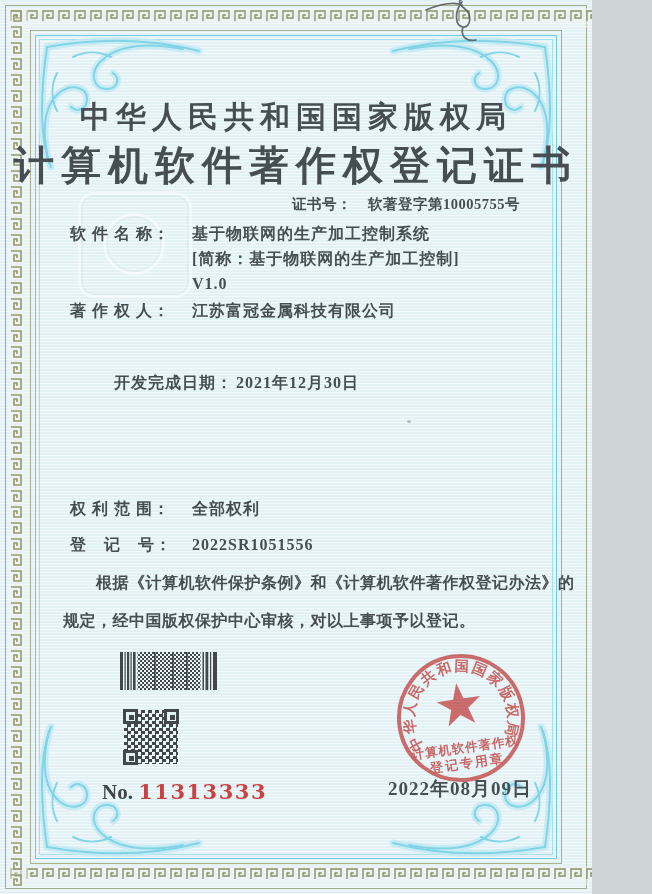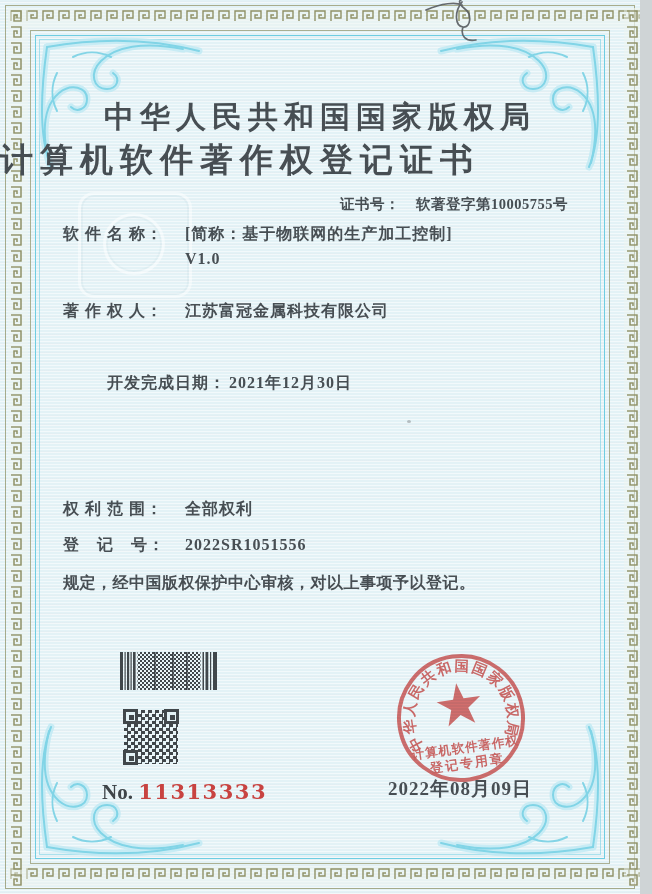--- a/index.html
+++ b/index.html
@@ -1,37 +1,37 @@
 <!DOCTYPE html>
 <html><head>
 <meta charset="utf-8">
 <style>
   html,body{margin:0;padding:0;background:#cfd4d6;}
   #cert{
-    position:relative;width:640px;height:894px;overflow:hidden;
+    position:relative;width:592px;height:894px;overflow:hidden;
     background-color:#e3f2f6;
     background-image:
       repeating-linear-gradient(0deg, rgba(255,255,255,0.55) 0px, rgba(255,255,255,0.55) 1px, rgba(255,255,255,0) 1px, rgba(255,255,255,0) 3px),
       repeating-linear-gradient(0deg, rgba(214,178,186,0.05) 0px, rgba(214,178,186,0.05) 2px, rgba(0,0,0,0) 2px, rgba(0,0,0,0) 9px);
     font-family:"Liberation Serif", serif;
   }
   .abs{position:absolute;}
   
   .outer-line{left:5px;top:5px;right:5px;bottom:5px;border:1px solid rgba(143,145,102,.75);}
   .inner-line{left:30px;top:30px;right:30px;bottom:30px;border:1px solid rgba(143,145,102,.7);}
   .cyan-frame{left:35px;top:35px;right:35px;bottom:35px;border:1px solid #6fcde2;}
   .cyan-frame2{left:39px;top:39px;right:39px;bottom:39px;border:1px solid rgba(111,205,226,.55);}
   .gk{position:absolute;}
   
   .ink{color:#474e53;}
   .title1{left:0;right:0;top:97px;text-align:center;font-size:30px;font-weight:bold;letter-spacing:6px;}
-  .title2{left:0;right:0;top:138px;font-size:33px;font-weight:bold;letter-spacing:7px;}
+  .title2{left:0;right:0;top:138px;text-align:center;font-size:40px;font-weight:bold;letter-spacing:7px;}
   .certno{right:72px;top:195px;font-size:14.5px;font-weight:bold;letter-spacing:.5px;}
   .certno .gap{display:inline-block;width:16px;}
-  .row{left:63px;font-size:16px;font-weight:bold;letter-spacing:1px;line-height:25px;}
+  .row{left:70px;font-size:16px;font-weight:bold;letter-spacing:1px;line-height:25px;}
   .row .lab{display:inline-block;width:122px;vertical-align:top;}
   .row .val{display:inline-block;vertical-align:top;max-width:400px;}
   .statement{left:63px;top:564px;width:532px;font-size:16px;font-weight:bold;line-height:38px;letter-spacing:.5px;}
   .statement .l1{text-indent:33px;}
   
   .serial{left:102px;top:779px;font-size:21px;font-weight:bold;color:#3f4549;}
   .serial .num{color:#c84341;letter-spacing:1.5px;font-family:"DejaVu Serif",serif;}
   .issue-date{left:388px;top:776px;font-size:19px;font-weight:bold;letter-spacing:1px;text-align:center;}
   
   .qr{left:124px;top:710px;width:54px;height:54px;
@@ -162,36 +162,37 @@
   </div>
   <div class="abs speck"></div>
 
   <div class="abs title1 ink">中华人民共和国国家版权局</div>
   <div class="abs title2 ink">计算机软件著作权登记证书</div>
   <div class="abs certno ink">
     <span>证书号：</span><span class="gap"></span><span>软著登字第10005755号</span>
   </div>
 
   <div class="abs row ink" style="top:221px;">
-    <span class="lab">软 件 名 称：</span><span class="val"><div>[简称：基于物联网的生产加工控制]</div><div>V1.0</div></span>
+    <span class="lab">软 件 名 称：</span><span class="val"><div>基于物联网的生产加工控制系统</div><div>[简称：基于物联网的生产加工控制]</div><div>V1.0</div></span>
   </div>
   <div class="abs row ink" style="top:298px;">
     <span class="lab">著 作 权 人：</span><span class="val">江苏富冠金属科技有限公司</span>
   </div>
   <div class="abs row ink" style="top:370px;margin-left:44px;">
     <span class="lab">开发完成日期：</span><span class="val">2021年12月30日</span>
   </div>
   <div class="abs row ink" style="top:496px;">
     <span class="lab">权 利 范 围：</span><span class="val">全部权利</span>
   </div>
   <div class="abs row ink" style="top:532px;">
     <span class="lab">登　记　号：</span><span class="val">2022SR1051556</span>
   </div>
 
   <div class="abs statement ink">
+    <div class="l1">根据《计算机软件保护条例》和《计算机软件著作权登记办法》的</div>
     <div class="l2">规定，经中国版权保护中心审核，对以上事项予以登记。</div>
   </div>
 
   <svg class="abs" style="left:120px;top:652px;" width="98" height="38">
     <defs>
       <pattern id="bcn" width="4" height="4" patternUnits="userSpaceOnUse">
         <rect x="0" y="0" width="2" height="2" fill="#41474b"></rect>
         <rect x="2" y="2" width="2" height="2" fill="#41474b"></rect>
       </pattern>
     </defs>

